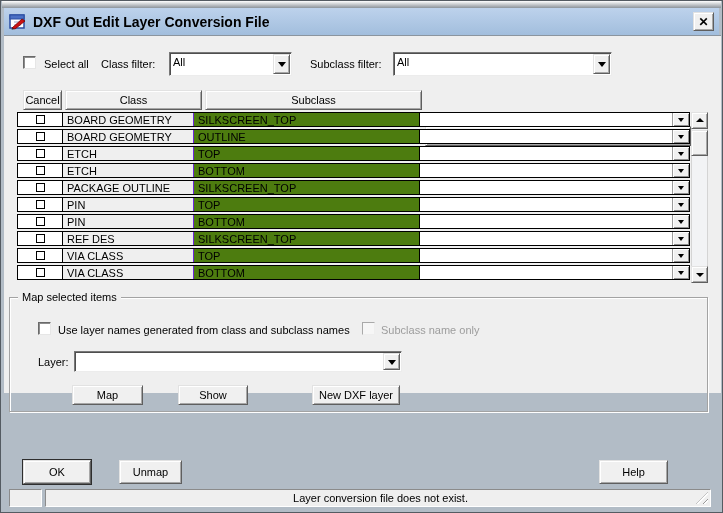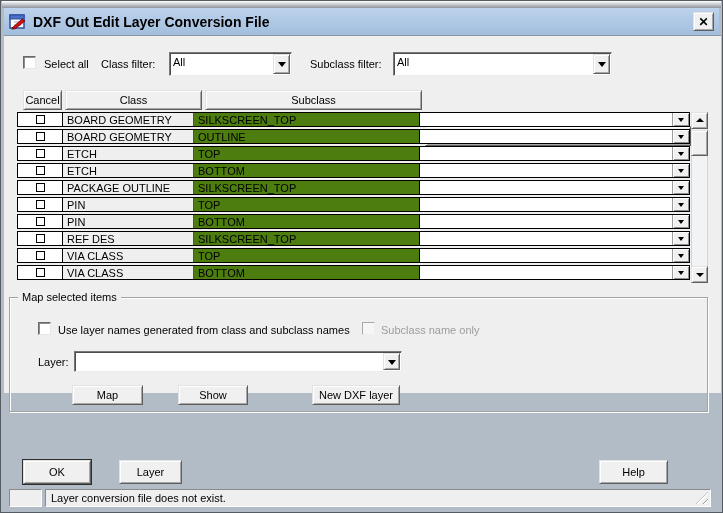--- a/index.html
+++ b/index.html
@@ -264,23 +264,23 @@
             <span class="tri-down"></span>
           </span>
       </div>
 
       <div class="btn raised" style="left:62px; top:87px; width:71px; height:20px;">Map</div>
       <div class="btn raised" style="left:168px; top:87px; width:70px; height:20px;">Show</div>
       <div class="btn raised" style="left:302px; top:87px; width:88px; height:20px;">New DXF layer</div>
     </div>
 
     <div class="btn raised btn-default" style="left:19px; top:424px; width:68px; height:24px;">OK</div>
-    <div class="btn raised" style="left:115px; top:424px; width:63px; height:24px;">Layer</div>
+    <div class="btn raised" style="left:115px; top:424px; width:63px; height:24px;">Unmap</div>
     <div class="btn raised" style="left:595px; top:424px; width:69px; height:24px;">Help</div>
 
     <div class="statusseg" style="left:5px; width:33px;"></div>
-    <div class="statusseg" style="left:41px; width:666px;">
+    <div class="statusseg" style="left:41px; width:666px;justify-content:center;">
       <span>Layer conversion file does not exist.</span>
       <span class="grip"></span>
     </div>
 
   </div>
 </div>
 
 </body></html>

